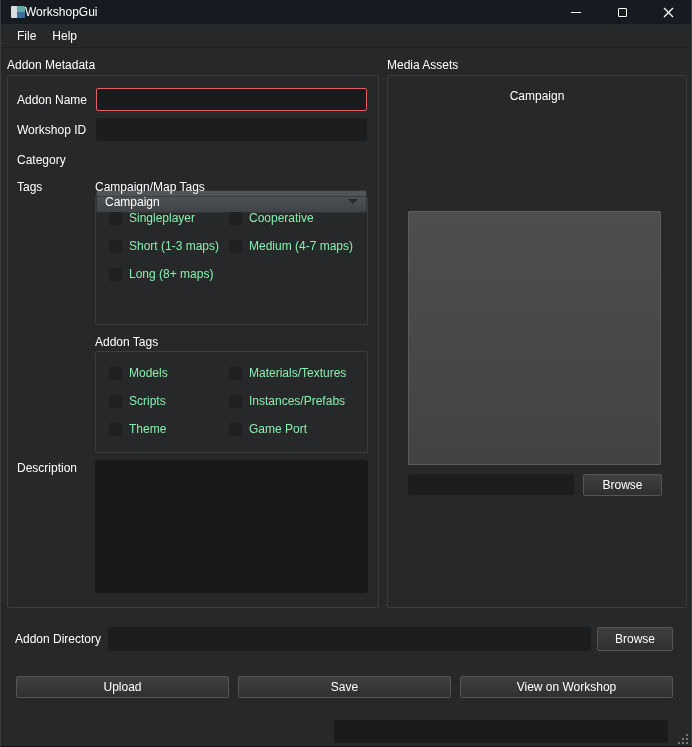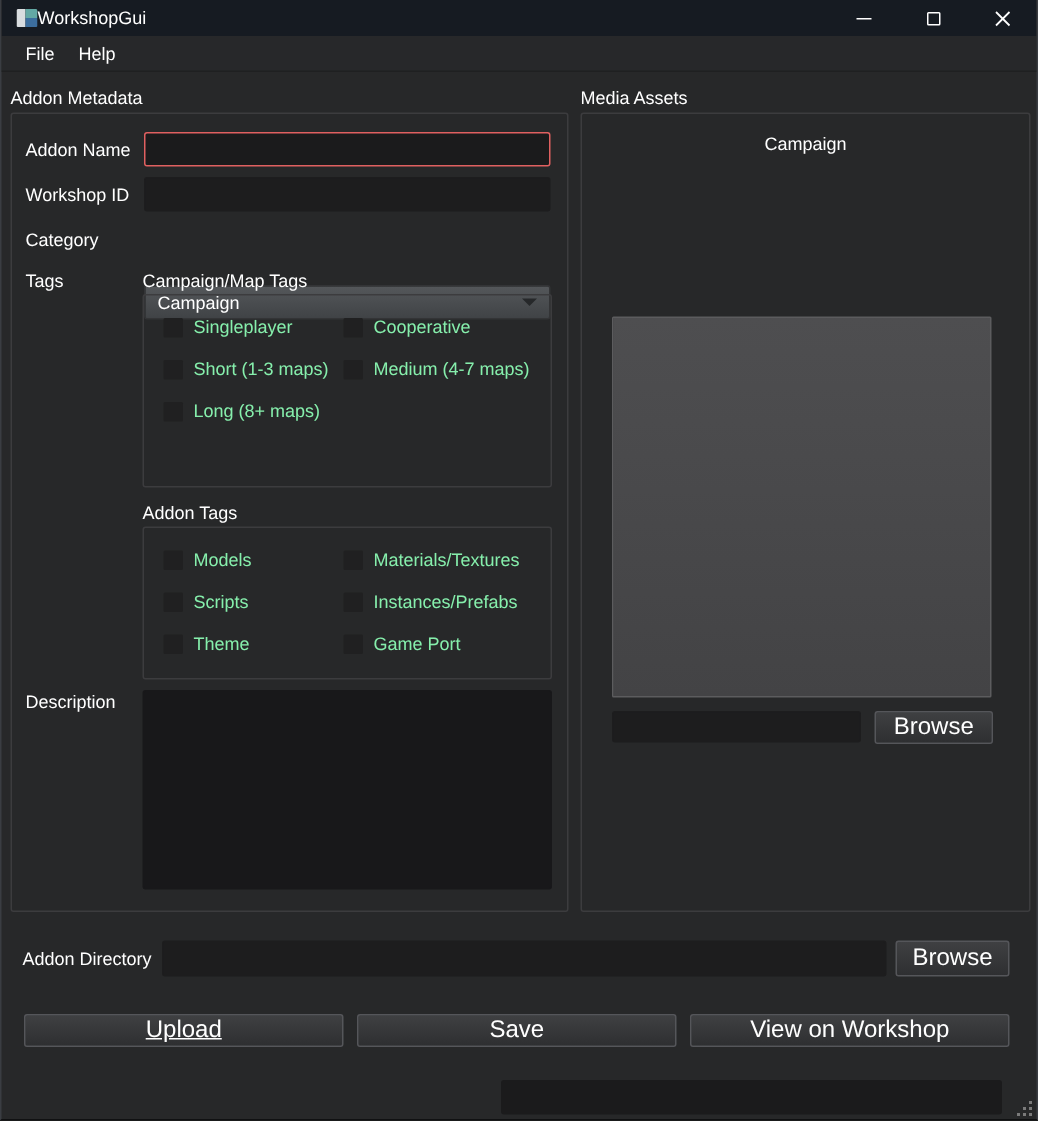--- a/index.html
+++ b/index.html
@@ -129,21 +129,21 @@
     border: 1px solid #5c5c5e;
     border-radius: 1px;
   }
 
   .btn {
     position: absolute;
     background: linear-gradient(#3f4042, #2e2f31);
     border: 1px solid #55565a;
     border-radius: 2px;
     color: #ffffff;
-    font-family: inherit; font-size: 16px;
+    font-family: inherit; font-size: 12px;
     display: flex; align-items: center; justify-content: center;
     cursor: default;
   }
 
   .status-rect {
     position: absolute;
     left: 333px; top: 720px; width: 334px; height: 23px;
     background: #1b1b1c;
     border-radius: 2px;
   }
@@ -270,21 +270,21 @@
   <div class="btn" style="left:582px; top:474px; width:79px; height:22px;">
       <span>Browse</span>
     </div>
 
   <div class="form-label" style="left:14px; top:632px;">Addon Directory</div>
   <input class="text-input" style="left: 107px; top: 627px; width: 483px; height: 24px;" value="">
   <div class="btn" style="left:596px; top:627px; width:76px; height:24px;">
       <span>Browse</span>
     </div>
 
-  <div class="btn" style="left:15px; top:676px; width:213px; height:22px;text-decoration:underline;">
+  <div class="btn" style="left:15px; top:676px; width:213px; height:22px;">
       <span>Upload</span>
     </div>
   <div class="btn" style="left:237px; top:676px; width:213px; height:22px;">
       <span>Save</span>
     </div>
   <div class="btn" style="left:459px; top:676px; width:213px; height:22px;">
       <span>View on Workshop</span>
     </div>
 
   <div class="status-rect"></div>

